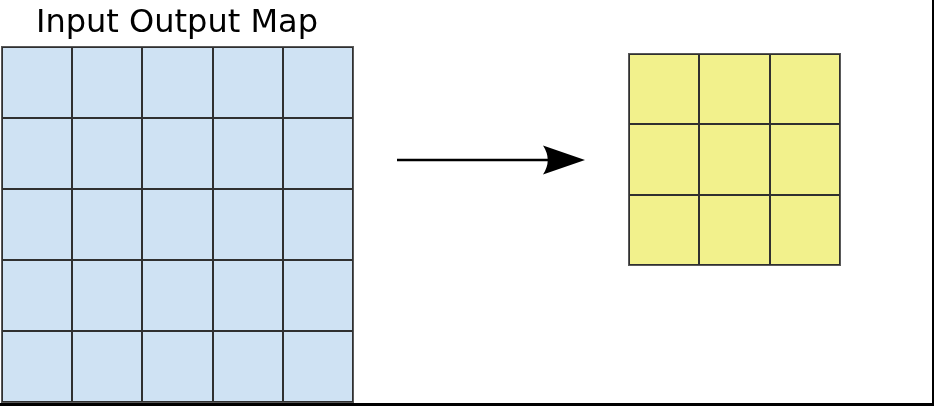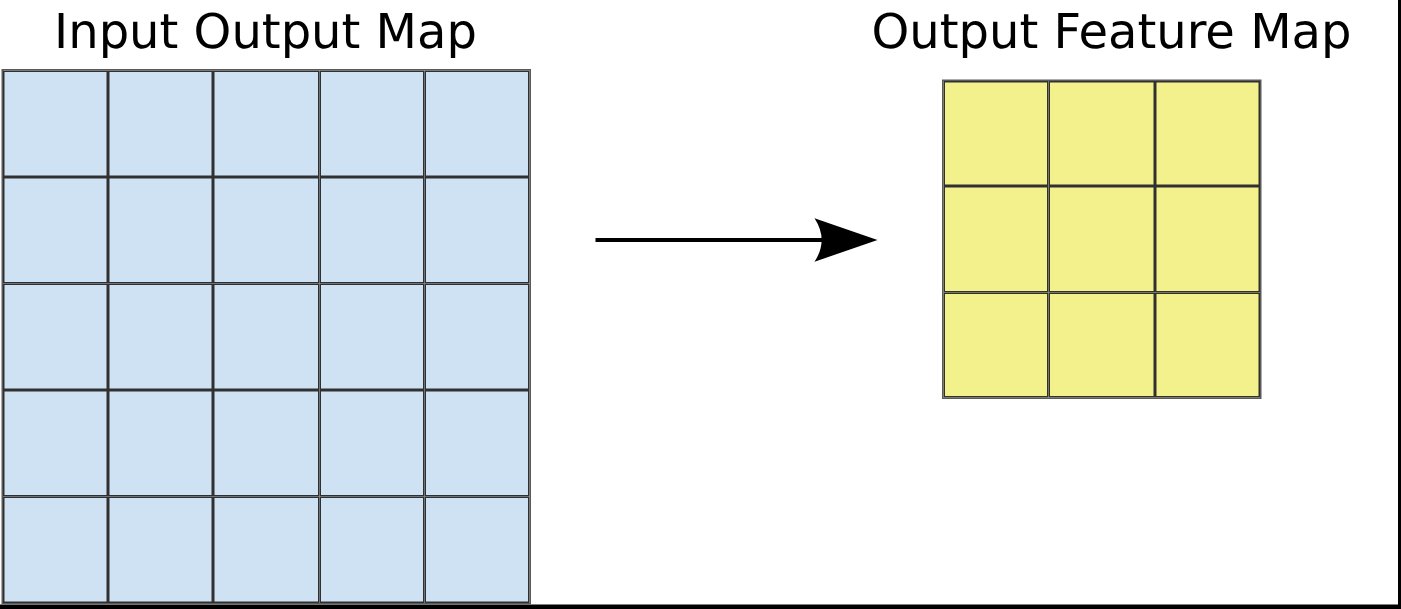--- a/index.html
+++ b/index.html
@@ -54,21 +54,20 @@
     width: 196px; height: 40px;
   }
 </style>
 </head>
 <body>
 
 <div class="page">
 
   <div class="map-title input-title">Input Output Map</div>
 
-  <div class="map-title output-title">Output Feature Map</div>
 
   <div class="fmap-grid input-grid" style="grid-template-columns: repeat(5, 1fr); grid-template-rows: repeat(5, 1fr); border-color: rgb(90, 90, 90);">
       <div class="cell" style="background: rgb(207, 226, 243); border-color: rgb(48, 48, 48);"></div>
       <div class="cell" style="background: rgb(207, 226, 243); border-color: rgb(48, 48, 48);"></div>
       <div class="cell" style="background: rgb(207, 226, 243); border-color: rgb(48, 48, 48);"></div>
       <div class="cell" style="background: rgb(207, 226, 243); border-color: rgb(48, 48, 48);"></div>
       <div class="cell" style="background: rgb(207, 226, 243); border-color: rgb(48, 48, 48);"></div>
       <div class="cell" style="background: rgb(207, 226, 243); border-color: rgb(48, 48, 48);"></div>
       <div class="cell" style="background: rgb(207, 226, 243); border-color: rgb(48, 48, 48);"></div>
       <div class="cell" style="background: rgb(207, 226, 243); border-color: rgb(48, 48, 48);"></div>

